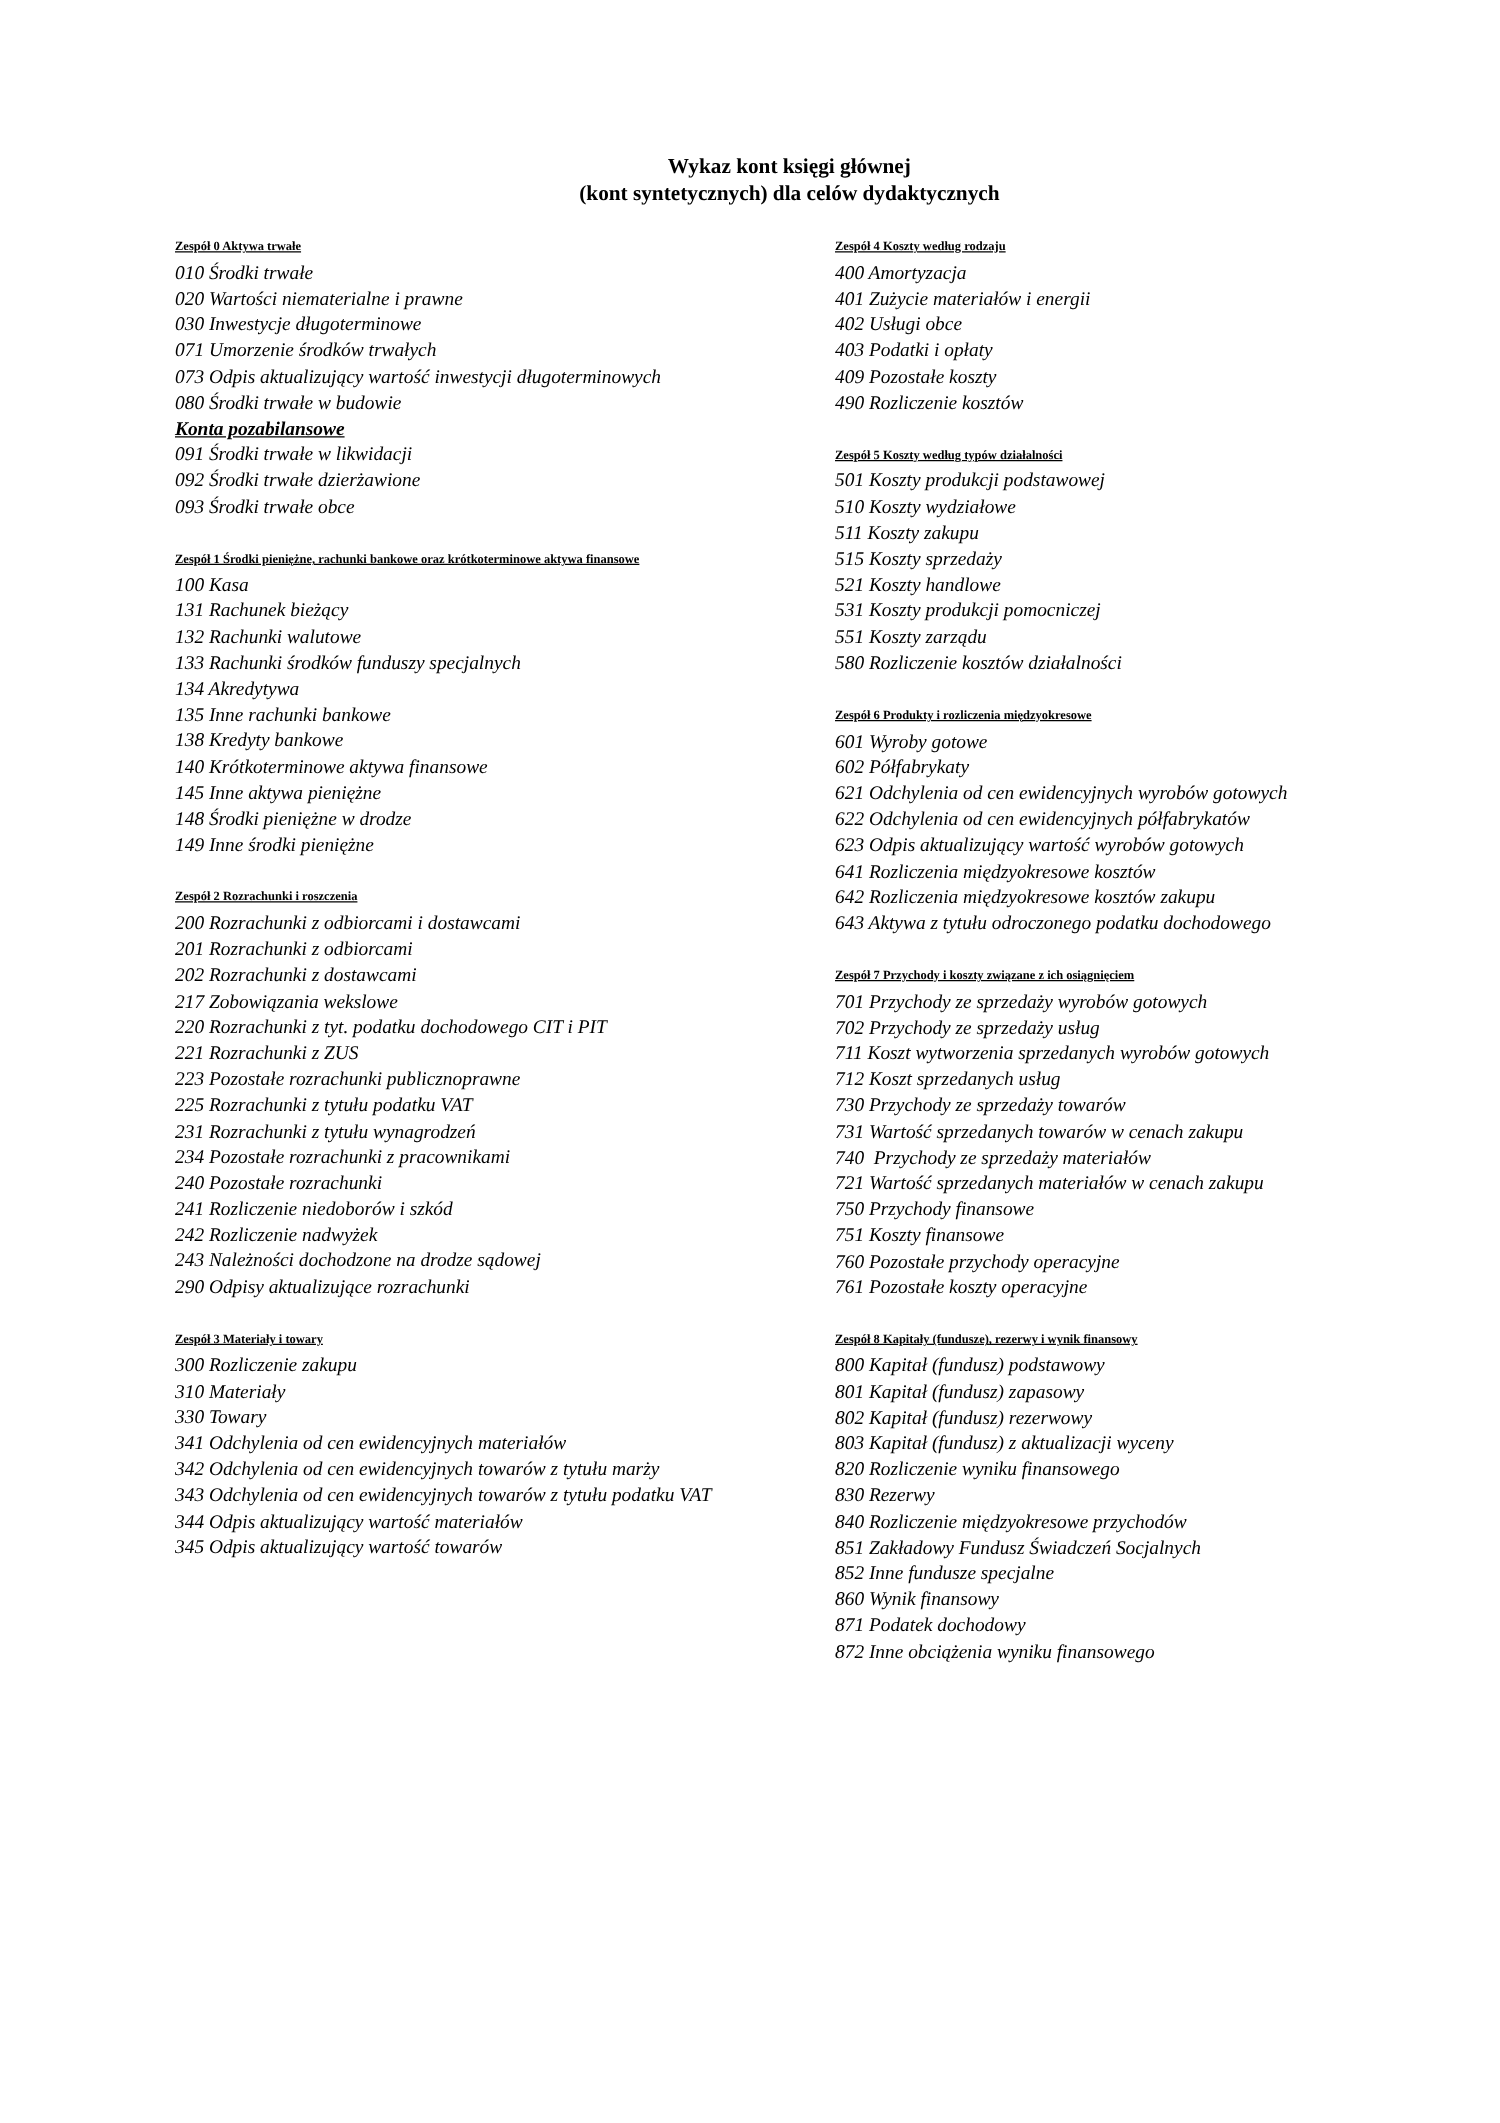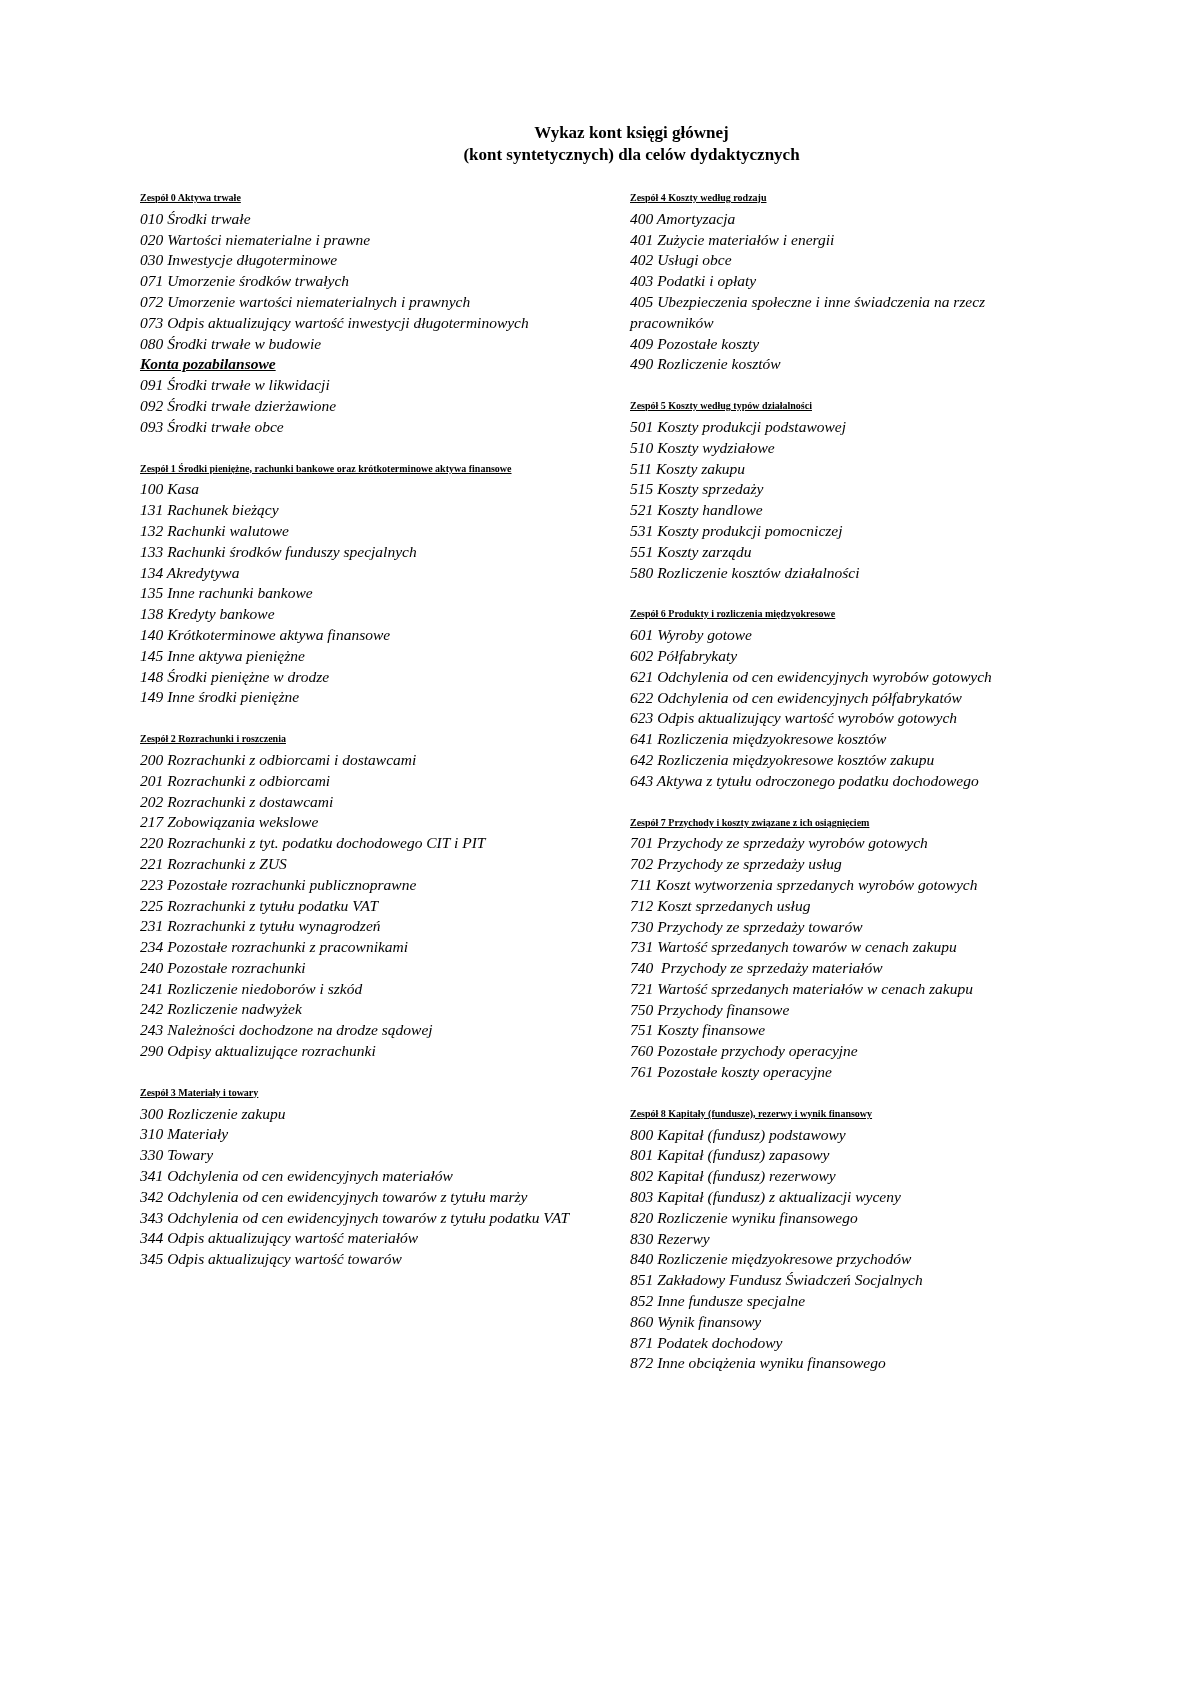--- a/index.html
+++ b/index.html
@@ -29,21 +29,21 @@
     margin-bottom: 22px;
   }
   .columns {
     display: flex;
     align-items: flex-start;
   }
   .col {
     flex: 0 0 auto;
   }
   .col-left  { width: 432px; margin-right: 58px; }
-  .col-right { width: 440px; }
+  .col-right { width: 440px; margin-left: 38px; }
   .section { margin: 0; }
   .section + .section { margin-top: 21px; }
   .section-heading {
     font-weight: bold;
     font-size: 10px;
     line-height: 20.8px;
     text-decoration: underline;
     margin: 0;
   }
   .account-line {
@@ -68,21 +68,20 @@
     <div>(kont syntetycznych) dla celów dydaktycznych</div>
   </div>
   <div class="columns">
     <div class="col col-left" id="col-left">
         <div class="section">
           <div class="section-heading">Zespół 0 Aktywa trwałe</div>
           <p class="account-line">010 Środki trwałe</p>
           <p class="account-line">020 Wartości niematerialne i prawne</p>
           <p class="account-line">030 Inwestycje długoterminowe</p>
           <p class="account-line">071 Umorzenie środków trwałych</p>
-          <p class="account-line">072 Umorzenie wartości niematerialnych i prawnych</p>
           <p class="account-line">073 Odpis aktualizujący wartość inwestycji długoterminowych</p>
           <p class="account-line">080 Środki trwałe w budowie</p>
           <p class="account-line subheading">Konta pozabilansowe</p>
           <p class="account-line">091 Środki trwałe w likwidacji</p>
           <p class="account-line">092 Środki trwałe dzierżawione</p>
           <p class="account-line">093 Środki trwałe obce</p>
         </div>
         <div class="section">
           <div class="section-heading">Zespół 1 Środki pieniężne, rachunki bankowe oraz krótkoterminowe aktywa finansowe</div>
           <p class="account-line">100 Kasa</p>
@@ -127,21 +126,20 @@
           <p class="account-line">345 Odpis aktualizujący wartość towarów</p>
         </div>
       </div>
     <div class="col col-right" id="col-right">
         <div class="section">
           <div class="section-heading">Zespół 4 Koszty według rodzaju</div>
           <p class="account-line">400 Amortyzacja</p>
           <p class="account-line">401 Zużycie materiałów i energii</p>
           <p class="account-line">402 Usługi obce</p>
           <p class="account-line">403 Podatki i opłaty</p>
-          <p class="account-line">405 Ubezpieczenia społeczne i inne świadczenia na rzecz pracowników</p>
           <p class="account-line">409 Pozostałe koszty</p>
           <p class="account-line">490 Rozliczenie kosztów</p>
         </div>
         <div class="section">
           <div class="section-heading">Zespół 5 Koszty według typów działalności</div>
           <p class="account-line">501 Koszty produkcji podstawowej</p>
           <p class="account-line">510 Koszty wydziałowe</p>
           <p class="account-line">511 Koszty zakupu</p>
           <p class="account-line">515 Koszty sprzedaży</p>
           <p class="account-line">521 Koszty handlowe</p>

